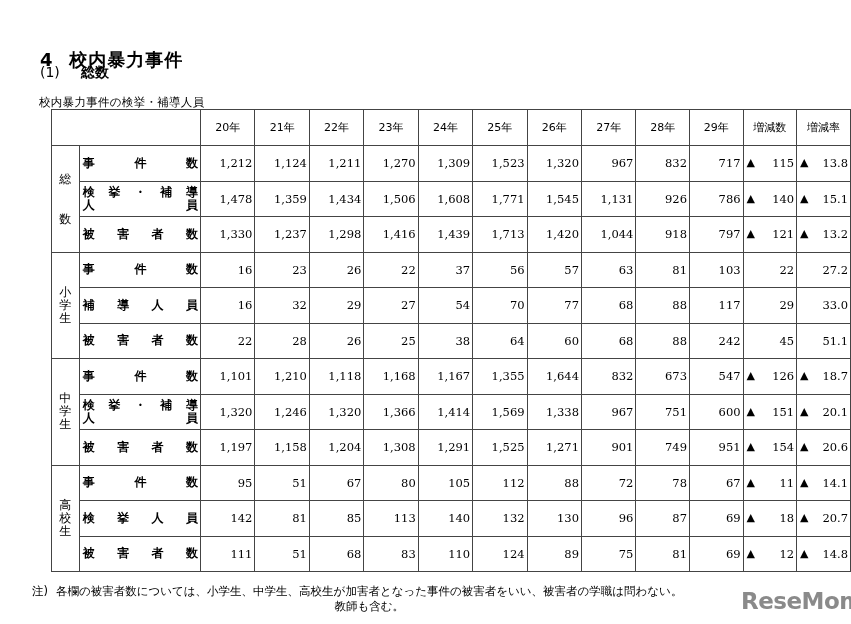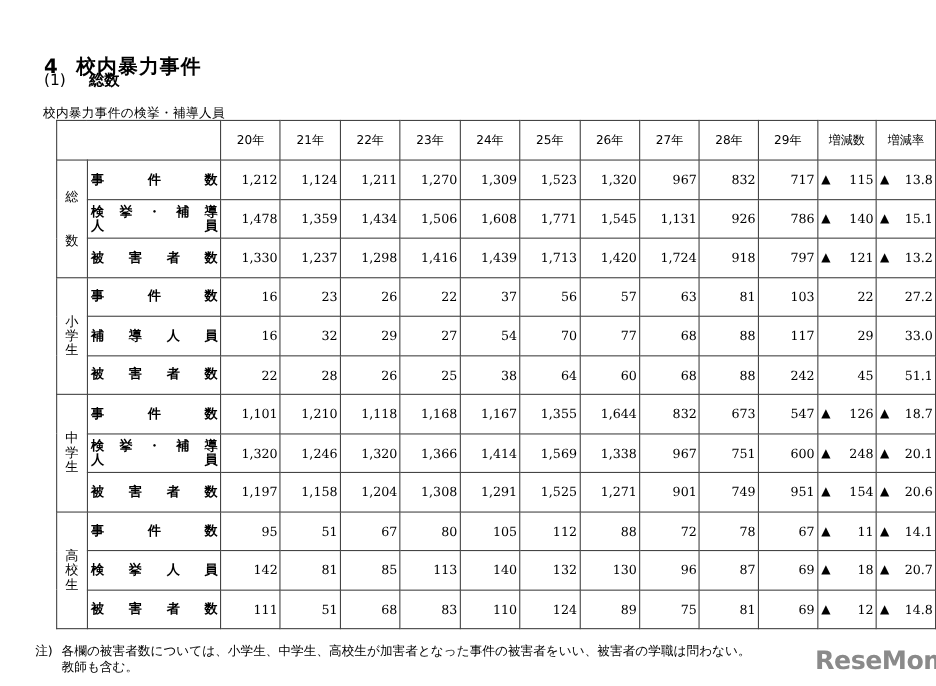--- a/index.html
+++ b/index.html
@@ -35,21 +35,21 @@
     padding: 0 2px 0 3px !important; font-weight: bold;
   }
   .lbl .spread { display: flex; justify-content: space-between; }
   .lbl .two { display: block; line-height: 13px; }
   .lbl .two .l2 { display: flex; justify-content: space-between; }
   .val { width: 53px; text-align: right; padding-right: 2px !important; }
   .chg { width: 53px; position: relative; text-align: right; padding-right: 2px !important; }
   .tri { position: absolute; left: 3px; top: 50%; transform: translateY(-52%); font-size: 11px; font-family: "DejaVu Sans", sans-serif; }
   .note { position: absolute; left: 32px; top: 584px; font-size: 11.5px; line-height: 15px; }
   .note .mark { display: inline-block; width: 24px; }
-  .note .l2 { padding-left: 24px; }
+  .note .l2 { padding-left: 24px; text-align: center; }
   .logo {
     position: absolute; left: 741px; top: 588px; font-family: "DejaVu Sans", sans-serif;
     font-weight: bold; font-size: 23px; color: #8a8a8a; letter-spacing: -0.5px;
   }
 </style>
 </head>
 <body>
 
 <div class="heading1">
   <span class="num">4</span>
@@ -144,21 +144,21 @@
             <span>数</span>
           </span>
         </td>
         <td class="val">1,330</td>
         <td class="val">1,237</td>
         <td class="val">1,298</td>
         <td class="val">1,416</td>
         <td class="val">1,439</td>
         <td class="val">1,713</td>
         <td class="val">1,420</td>
-        <td class="val">1,724</td>
+        <td class="val">1,044</td>
         <td class="val">918</td>
         <td class="val">797</td>
         <td class="chg"><span class="tri">▲</span><span>121</span></td>
         <td class="chg"><span class="tri">▲</span><span>13.2</span></td>
       </tr>
       <tr>
         <td rowspan="3" class="grp">
           <div>小</div>
           <div>学</div>
           <div>生</div>
@@ -272,21 +272,21 @@
         <td class="val">1,320</td>
         <td class="val">1,246</td>
         <td class="val">1,320</td>
         <td class="val">1,366</td>
         <td class="val">1,414</td>
         <td class="val">1,569</td>
         <td class="val">1,338</td>
         <td class="val">967</td>
         <td class="val">751</td>
         <td class="val">600</td>
-        <td class="chg"><span class="tri">▲</span><span>248</span></td>
+        <td class="chg"><span class="tri">▲</span><span>151</span></td>
         <td class="chg"><span class="tri">▲</span><span>20.1</span></td>
       </tr>
       <tr>
         <td class="lbl">
           <span class="spread">
             <span>被</span>
             <span>害</span>
             <span>者</span>
             <span>数</span>
           </span>

